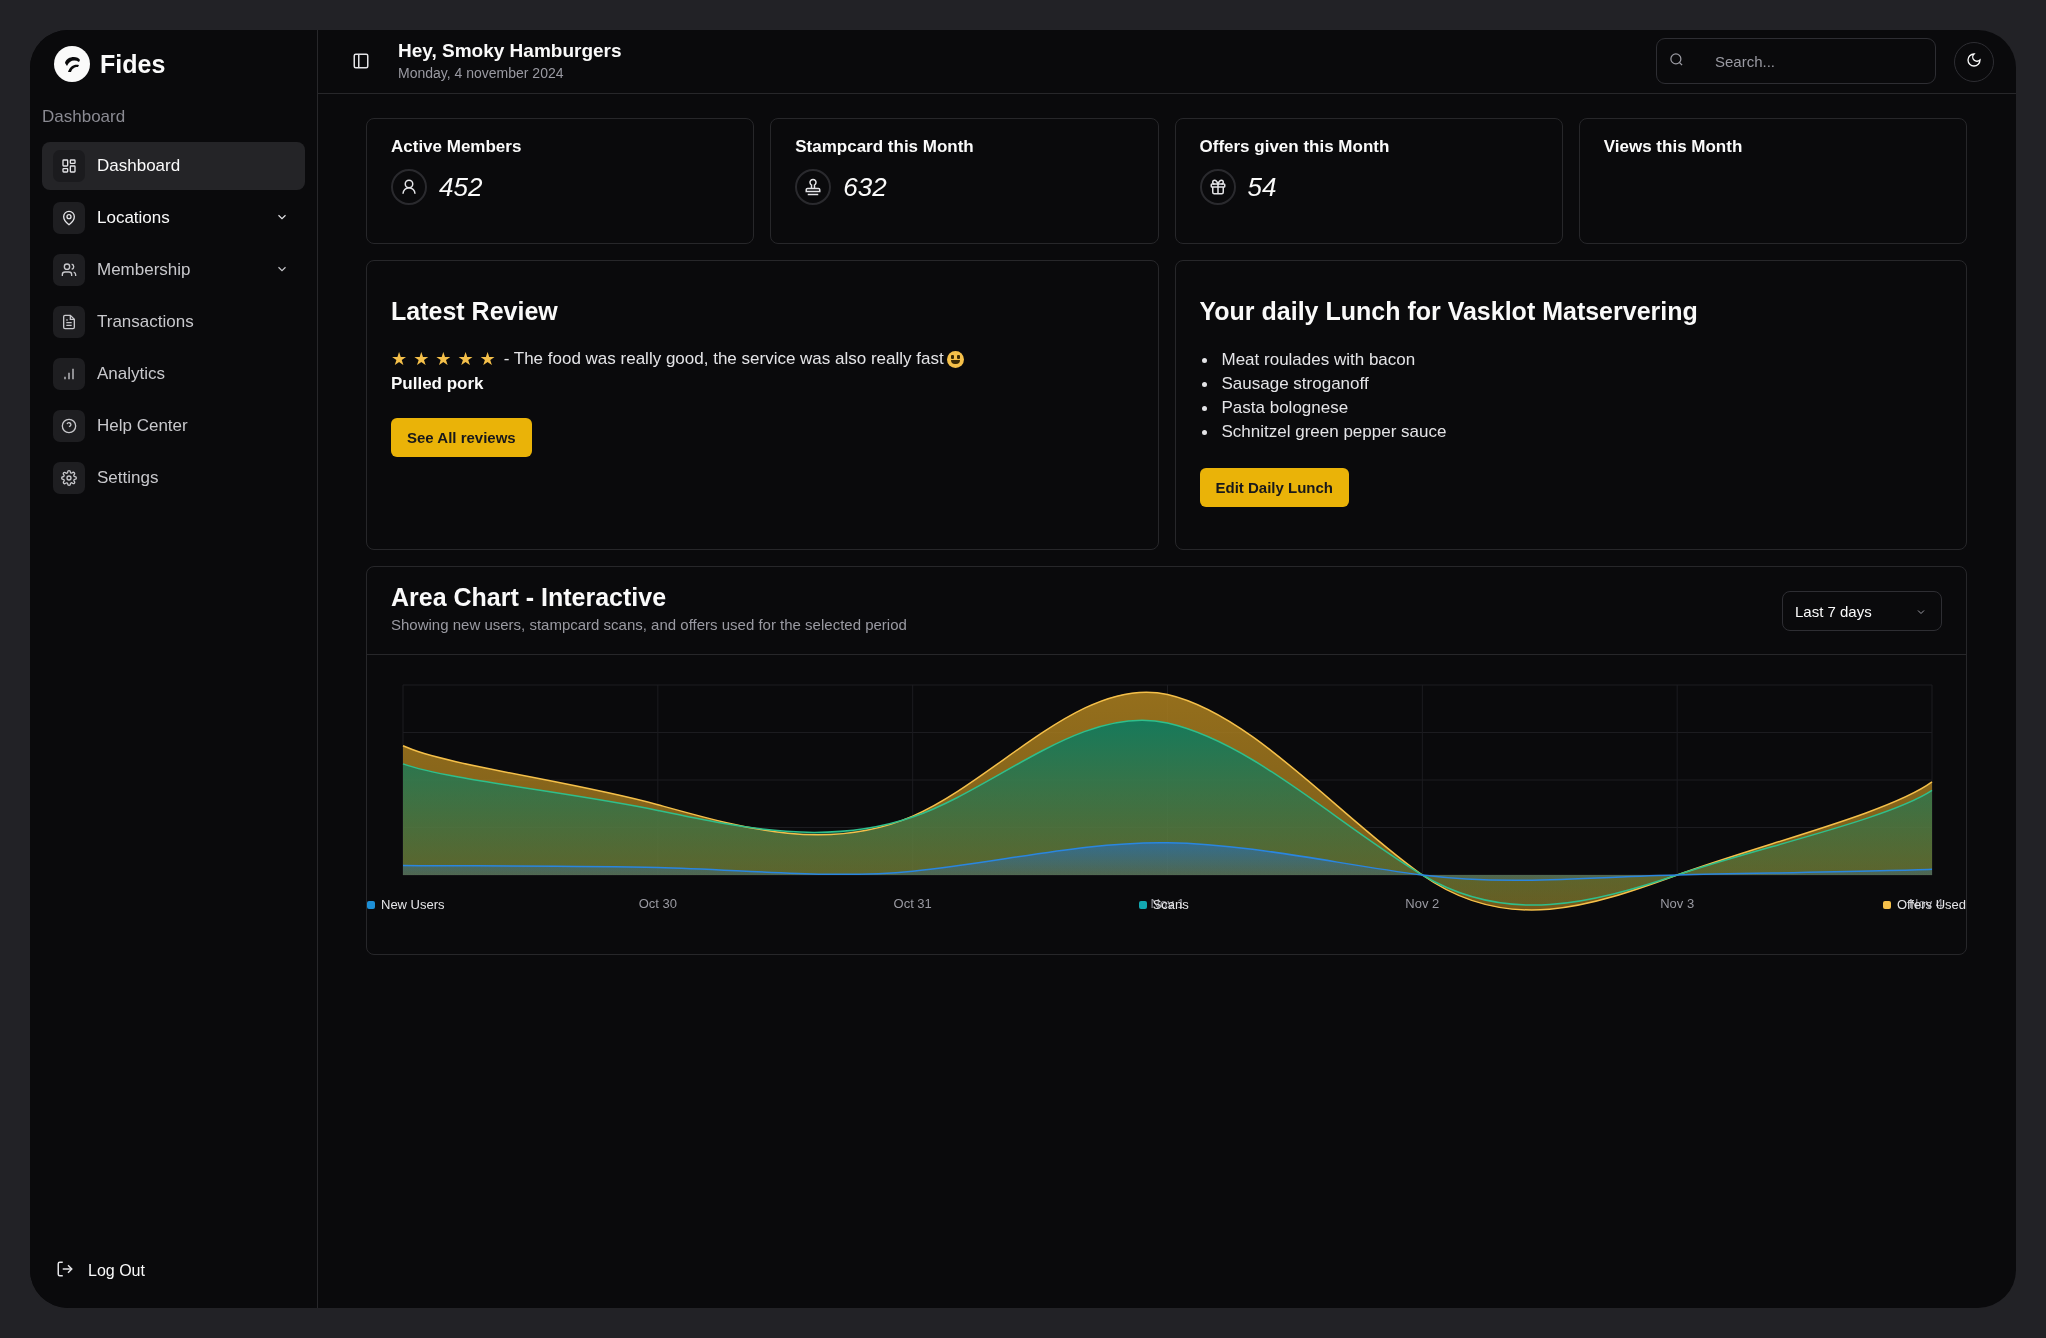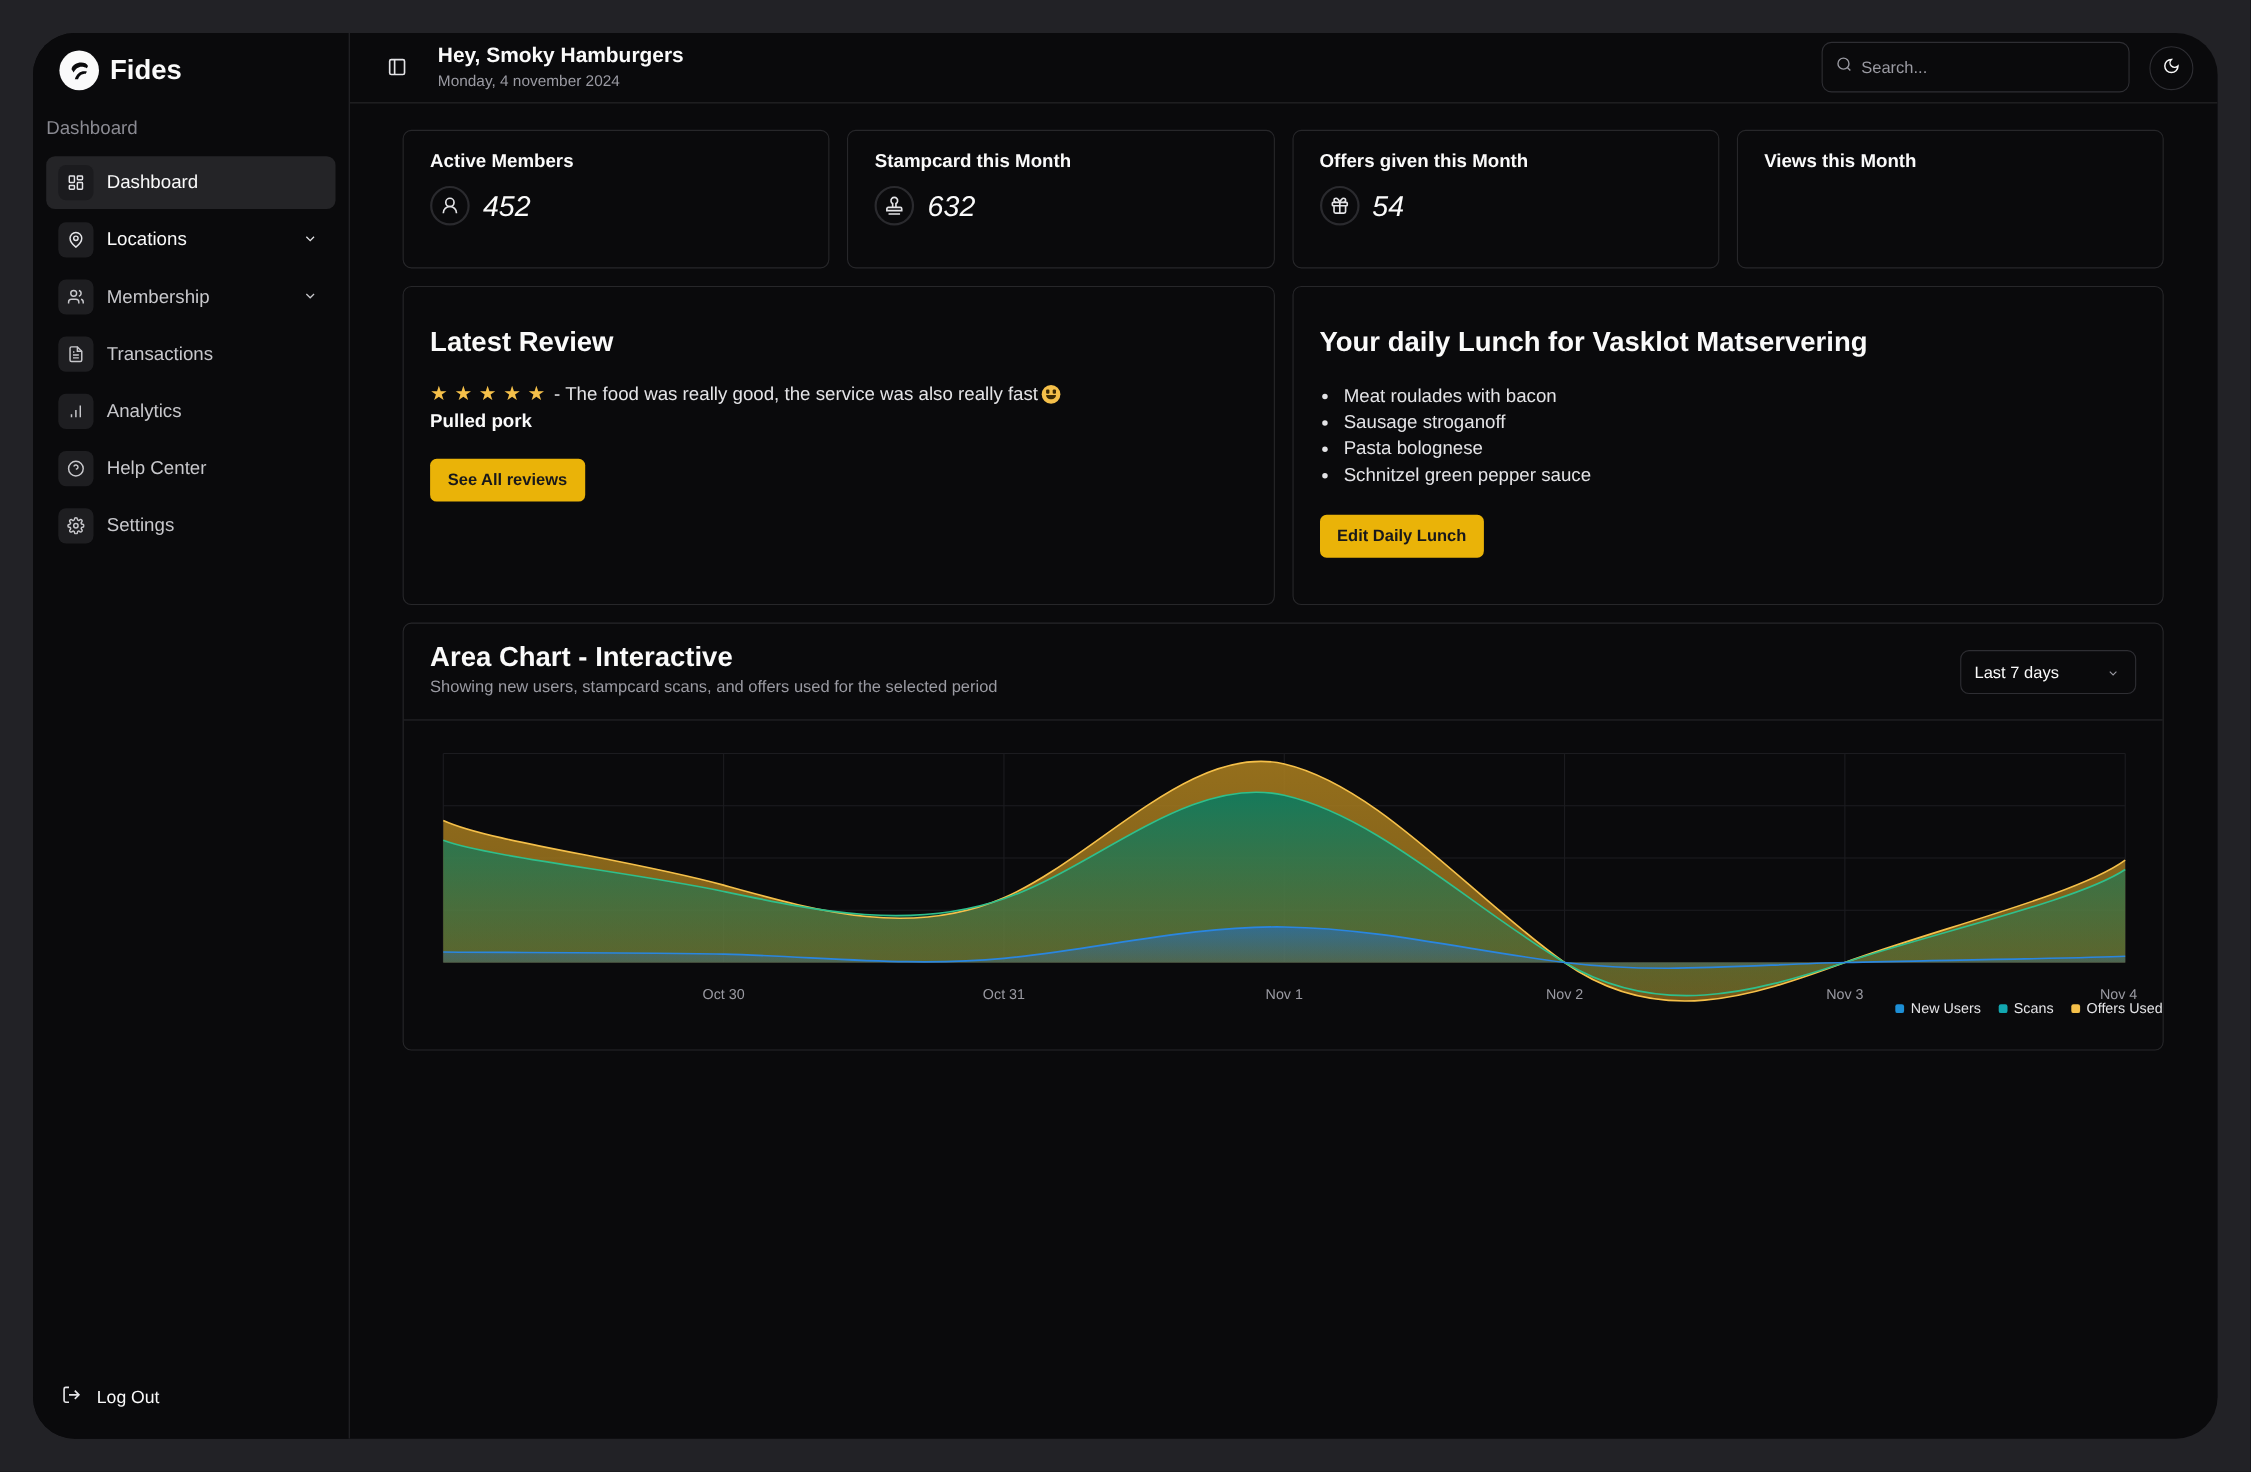--- a/index.html
+++ b/index.html
@@ -46,21 +46,21 @@
   .header {
     height: 64px; border-bottom: 1px solid #27272a; position: relative;
   }
   .sidebar-toggle { position: absolute; left: 34px; top: 22px; cursor: pointer; }
   .greeting { position: absolute; left: 80px; top: 10px; }
   .greeting-title { font-size: 19px; font-weight: 700; color: #fafafa; }
   .greeting-date { font-size: 14px; color: #9a9aa2; margin-top: 3px; }
   .search {
     position: absolute; right: 80px; top: 8px; width: 280px; height: 46px;
     border: 1px solid #2e2e33; border-radius: 9px; display: flex; align-items: center;
-    padding-left: 12px; gap: 8px;
+    padding-left: 12px; gap: 8px; justify-content: space-between;
   }
   .search input {
     background: transparent; border: none; outline: none; color: #fafafa;
     font-family: "Liberation Sans", sans-serif; font-size: 15px; width: 220px;
   }
   .search input::placeholder { color: #9a9aa2; }
   .theme-toggle {
     position: absolute; right: 22px; top: 12px; width: 40px; height: 40px; border-radius: 50%;
     border: 1px solid #2e2e33; display: flex; align-items: center; justify-content: center; cursor: pointer;
   }
@@ -100,21 +100,21 @@
   .chart-head { height: 88px; border-bottom: 1px solid #27272a; padding: 16px 24px; position: relative; }
   .chart-title { font-size: 25px; font-weight: 700; color: #fafafa; }
   .chart-sub { font-size: 15px; color: #9a9aa2; margin-top: 4px; }
   .range-select {
     position: absolute; right: 24px; top: 24px; width: 160px; height: 40px;
     border: 1px solid #2e2e33; border-radius: 8px; display: flex; align-items: center;
     padding-left: 12px; font-size: 15px; color: #fafafa; cursor: pointer;
   }
   .range-select svg { position: absolute; right: 14px; top: 14px; }
   #chart { position: absolute; left: 0; top: 88px; }
-  .legend { position: absolute; left: 0; right: 0; top: 342px; display: flex; justify-content: flex-end; gap: 16px; }
+  .legend { position: absolute; left: 0; right: 0; top: 330px; display: flex; justify-content: space-between; gap: 16px; }
   .legend-item { display: flex; align-items: center; gap: 6px; font-size: 13px; color: #e4e4e7; }
   .legend-swatch { width: 8px; height: 8px; border-radius: 2px; }
 </style>
 </head>
 <body>
 
 <div class="frame">
   <aside class="sidebar">
     <div class="brand">
       <div class="brand-logo">

